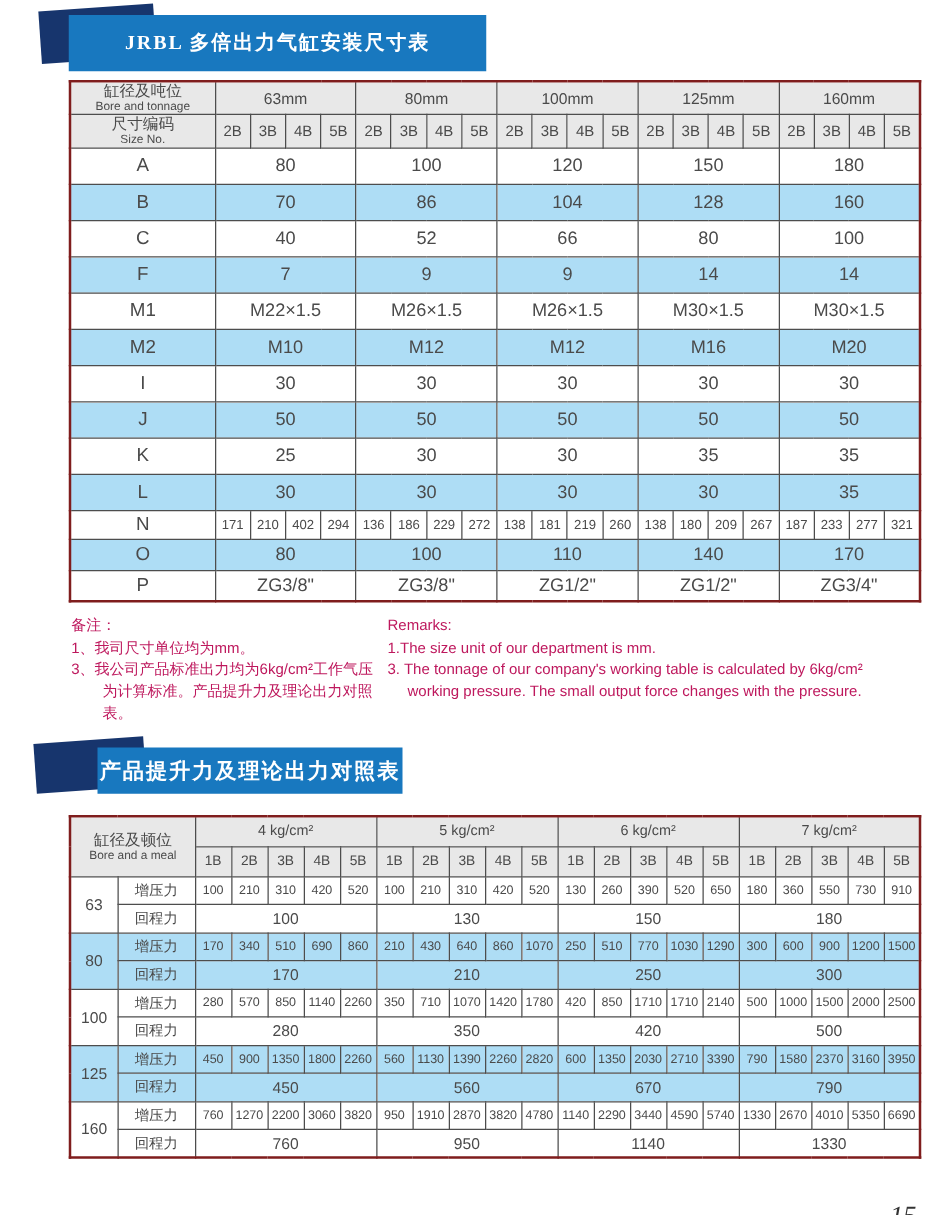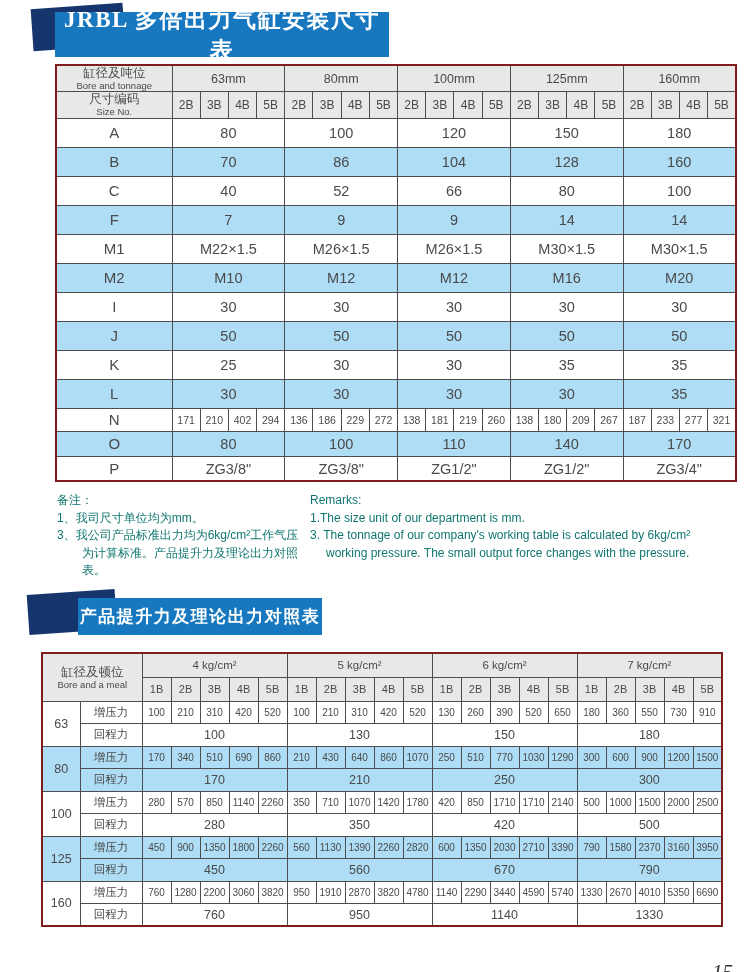--- a/index.html
+++ b/index.html
@@ -6,21 +6,21 @@
   html,body{width:750px;height:972px}
   body{position:relative;background:#ffffff;overflow:hidden;font-family:"Liberation Sans",sans-serif;color:#4a4a4a}
 
   
   .bnr-accent{position:absolute;background:#17356d;transform:rotate(-4deg)}
   #accent1{left:32px;top:6px;width:92px;height:42px}
   #accent2{left:28px;top:592px;width:88px;height:40px}
   .bnr-bar{position:absolute;background:#1878bf;color:#fff;text-align:center;display:flex;flex-direction:column;justify-content:center;font-family:"Liberation Serif",serif;font-weight:bold}
   #bar1{left:55px;top:12px;width:334px;height:45px}
   #bar2{left:78px;top:598px;width:244px;height:37px}
-  #bar1 .bzh{font-size:23px;letter-spacing:1.5px}
+  #bar1 .bzh{font-size:16px;letter-spacing:1.5px}
   #bar1 .ben{font-size:12px;margin-top:1px}
   #bar2 .bzh{font-size:17px;letter-spacing:1.5px}
   #bar2 .ben{font-size:10.5px}
 
   
   .tbl{position:absolute;border-collapse:collapse;table-layout:fixed;border:2px solid #7f1d1d}
   .tbl td,.tbl th{border:1px solid #4d4d4d;text-align:center;vertical-align:middle;font-weight:normal;overflow:hidden;white-space:nowrap;padding:0;color:#4a4a4a}
   .hdr{background:#e8e8e8}
   tr.shade td{background:#aeddf5}
   .gl{border-left:2px solid #444}
@@ -31,32 +31,32 @@
   #t1{left:55px;top:64px;width:680px}
   #t1 tr.h26{height:26px}
   #t1 tr.h29{height:29px;font-size:14.5px}
   #t1 tr.hn{height:23px;font-size:10.5px}
   #t1 tr.h25{height:25px;font-size:14.5px}
   #t1 .szhead{font-size:12.5px}
   #t1 .subt1{font-size:12px}
   #t1 .rowlabel{font-size:15px}
 
   
-  #t2{left:41px;top:652px;width:680px}
+  #t2{left:55px;top:652px;width:680px}
   #t2 tr.h24{height:24px}
   #t2 tr.drow{height:22.5px}
   #t2 .press{font-size:11.5px}
   #t2 .sub{font-size:11px}
   #t2 .bore{font-size:12.5px}
   #t2 .lab{font-size:11.5px}
   #t2 .num{font-size:10px}
   #t2 .ret{font-size:12.5px}
 
   
-  .remarks{position:absolute;left:57px;top:492px;width:678px;display:flex;color:#0f766e;font-size:12px;line-height:17.5px}
+  .remarks{position:absolute;left:57px;top:492px;width:678px;display:flex;color:#be185d;font-size:12px;line-height:17.5px}
   .rcol-zh{width:253px}
   .rcol-en{flex:1}
   .cont-zh{padding-left:25px}
   .cont-en{padding-left:16px}
 
   .pagenum{position:absolute;left:712px;top:960px;font-size:21px;font-style:italic;color:#333;font-family:"Liberation Serif",serif}
 </style>
 </head>
 <body>
 
@@ -414,21 +414,21 @@
         <td class="lab">回程力</td>
         <td colspan="5" class="ret gl">450</td>
         <td colspan="5" class="ret gl">560</td>
         <td colspan="5" class="ret gl">670</td>
         <td colspan="5" class="ret gl">790</td>
       </tr>
       <tr class="drow">
         <td rowspan="2" class="bore">160</td>
         <td class="lab">增压力</td>
         <td class="num gl">760</td>
-        <td class="num">1280</td>
+        <td class="num">1270</td>
         <td class="num">2200</td>
         <td class="num">3060</td>
         <td class="num">3820</td>
         <td class="num gl">950</td>
         <td class="num">1910</td>
         <td class="num">2870</td>
         <td class="num">3820</td>
         <td class="num">4780</td>
         <td class="num gl">1140</td>
         <td class="num">2290</td>

